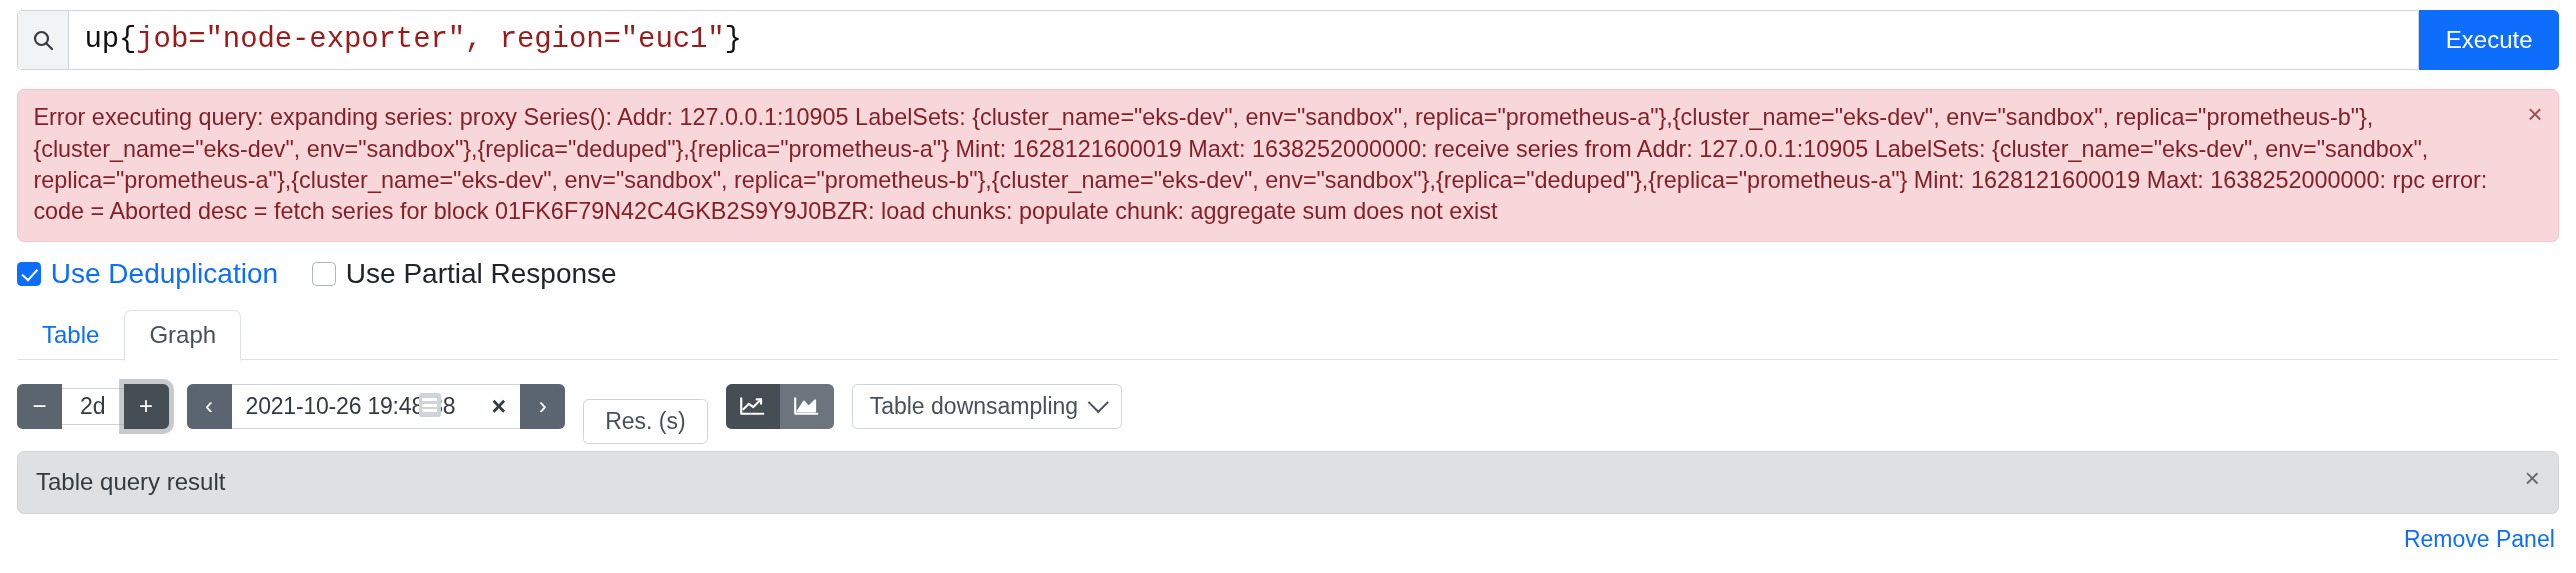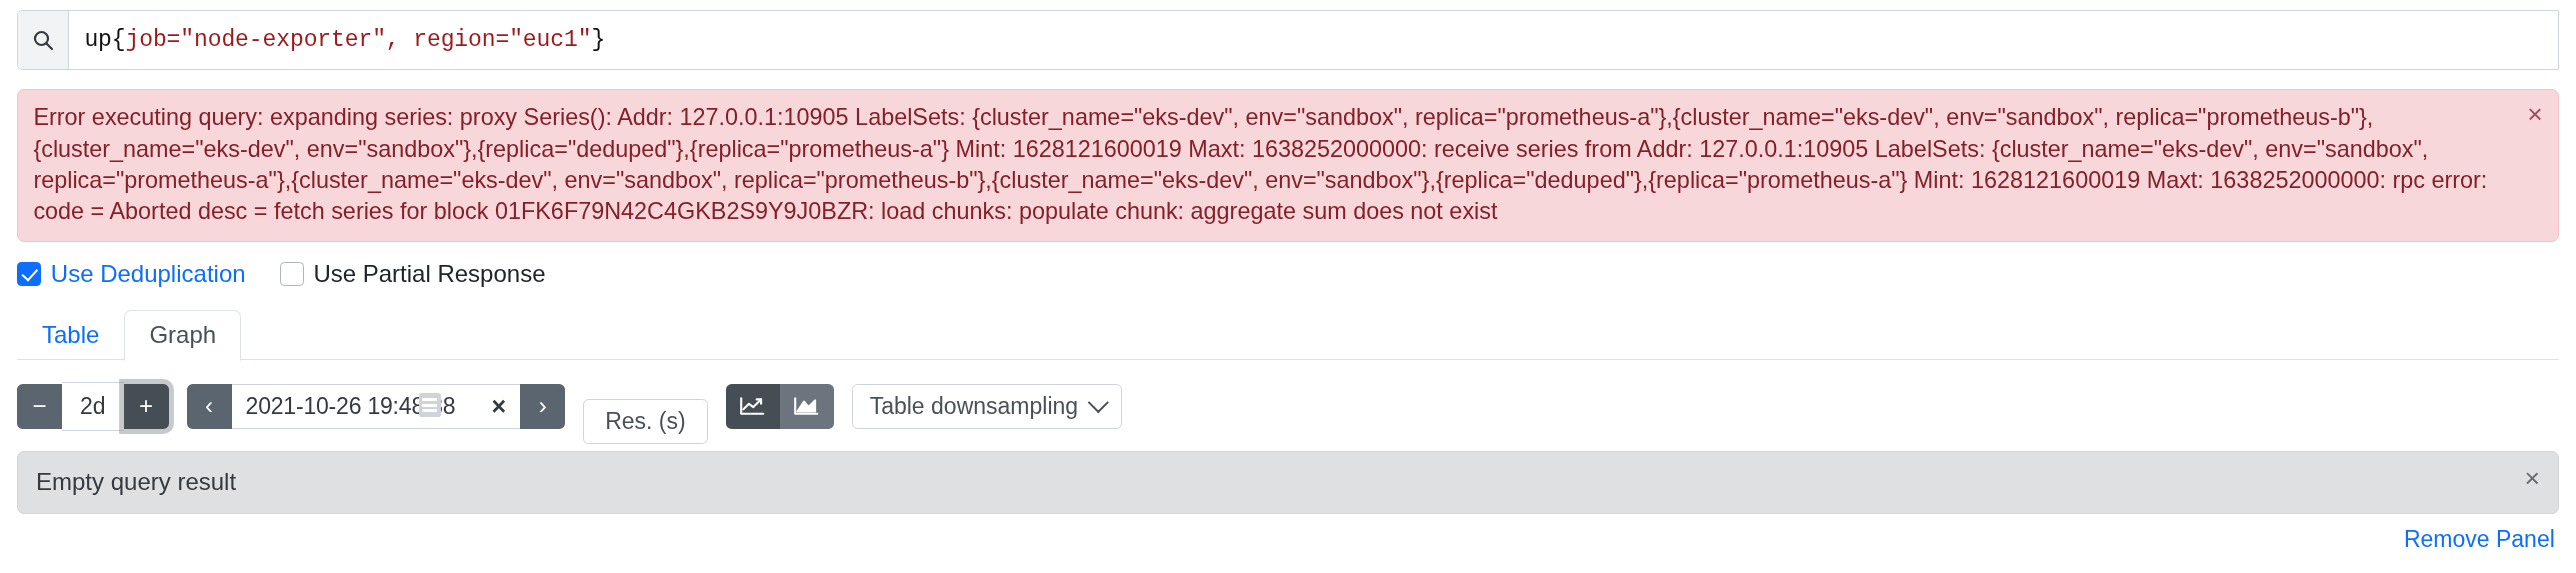--- a/index.html
+++ b/index.html
@@ -45,21 +45,21 @@
     align-items: center;
     justify-content: center;
     color: #343a40;
   }
   .query-text {
     flex: 1 1 auto;
     display: flex;
     align-items: center;
     padding: 0 15.4px;
     font-family: "Liberation Mono", monospace;
-    font-size: 23px;
+    font-size: 29px;
     letter-spacing: -0.1px;
     white-space: pre;
     color: #111;
   }
   .tok-metric { color: #111111; }
   .tok-brace  { color: #111111; }
   .tok-label  { color: #9c1a1a; }
   .execute-btn {
     flex: 0 0 auto;
     background: #0d6efd;
@@ -133,21 +133,21 @@
     width: 7px;
     height: 12.6px;
     border: solid #fff;
     border-width: 0 2.8px 2.8px 0;
     transform: rotate(42deg) translate(-0.7px,-1.4px);
   }
   .cbox.unchecked {
     background: #fff;
     border: 1.4px solid #adb5bd;
   }
-  .check-label { font-size: 24px; }
+  .check-label { font-size: 28px; }
   .check-label.blue { color: #0d6efd; }
   .check-label.dark { color: #212529; }
 
   
   .tabs {
     display: flex;
     align-items: flex-end;
     margin-top: 18px;
     border-bottom: 1.4px solid #dee2e6;
     height: 50px;
@@ -197,21 +197,21 @@
   .sq-btn.active {
     background: #454d55;
     box-shadow: 0 0 0 4.9px rgba(130,138,145,.45);
     border-radius: 0 5.6px 5.6px 0;
   }
   .mid-box {
     background: #fff;
     border: 1.4px solid #ced4da;
     border-left: none;
     border-right: none;
-    height: 49px;
+    height: 37px;
     box-sizing: border-box;
     display: flex;
     align-items: center;
     justify-content: center;
     padding: 12px 18px;
     font-size: 23px;
     color: #343a40;
     min-width: 43px;
   }
   .date-box {
@@ -348,20 +348,21 @@
       <div class="query-icon-box">
         <svg width="24" height="24" viewBox="0 0 24 24" fill="none" stroke="#343a40" stroke-width="2.2" stroke-linecap="round">
           <circle cx="10.5" cy="10.5" r="6.5"></circle>
           <line x1="15.5" y1="15.5" x2="21" y2="21"></line>
         </svg>
       </div>
       <div class="query-text">
         <span class="tok-metric">up</span><span class="tok-brace">{</span><span class="tok-label">job="node-exporter", region="euc1"</span><span class="tok-brace">}</span>
       </div>
     </div>
+    <button class="execute-btn">Execute</button>
   </div>
 
   <div class="alert">
     <span>Error executing query: expanding series: proxy Series(): Addr: 127.0.0.1:10905 LabelSets: {cluster_name="eks-dev", env="sandbox", replica="prometheus-a"},{cluster_name="eks-dev", env="sandbox", replica="prometheus-b"},{cluster_name="eks-dev", env="sandbox"},{replica="deduped"},{replica="prometheus-a"} Mint: 1628121600019 Maxt: 1638252000000: receive series from Addr: 127.0.0.1:10905 LabelSets: {cluster_name="eks-dev", env="sandbox", replica="prometheus-a"},{cluster_name="eks-dev", env="sandbox", replica="prometheus-b"},{cluster_name="eks-dev", env="sandbox"},{replica="deduped"},{replica="prometheus-a"} Mint: 1628121600019 Maxt: 1638252000000: rpc error: code = Aborted desc = fetch series for block 01FK6F79N42C4GKB2S9Y9J0BZR: load chunks: populate chunk: aggregate sum does not exist</span>
     <span class="alert-close">×</span>
   </div>
 
   <div class="check-row">
     <div class="check-item">
       <span class="cbox checked"></span>
@@ -419,21 +420,21 @@
     </div>
 
     <div class="select-box">
       <span>Table downsampling</span>
       <span class="chev"></span>
     </div>
 
   </div>
 
   <div class="empty-alert">
-    <span>Empty query result</span>
+    <span>Table query result</span>
     <span class="empty-close">×</span>
   </div>
 
   <div class="footer">
     <a class="remove-link">Remove Panel</a>
   </div>
 
 </div>
 
 

